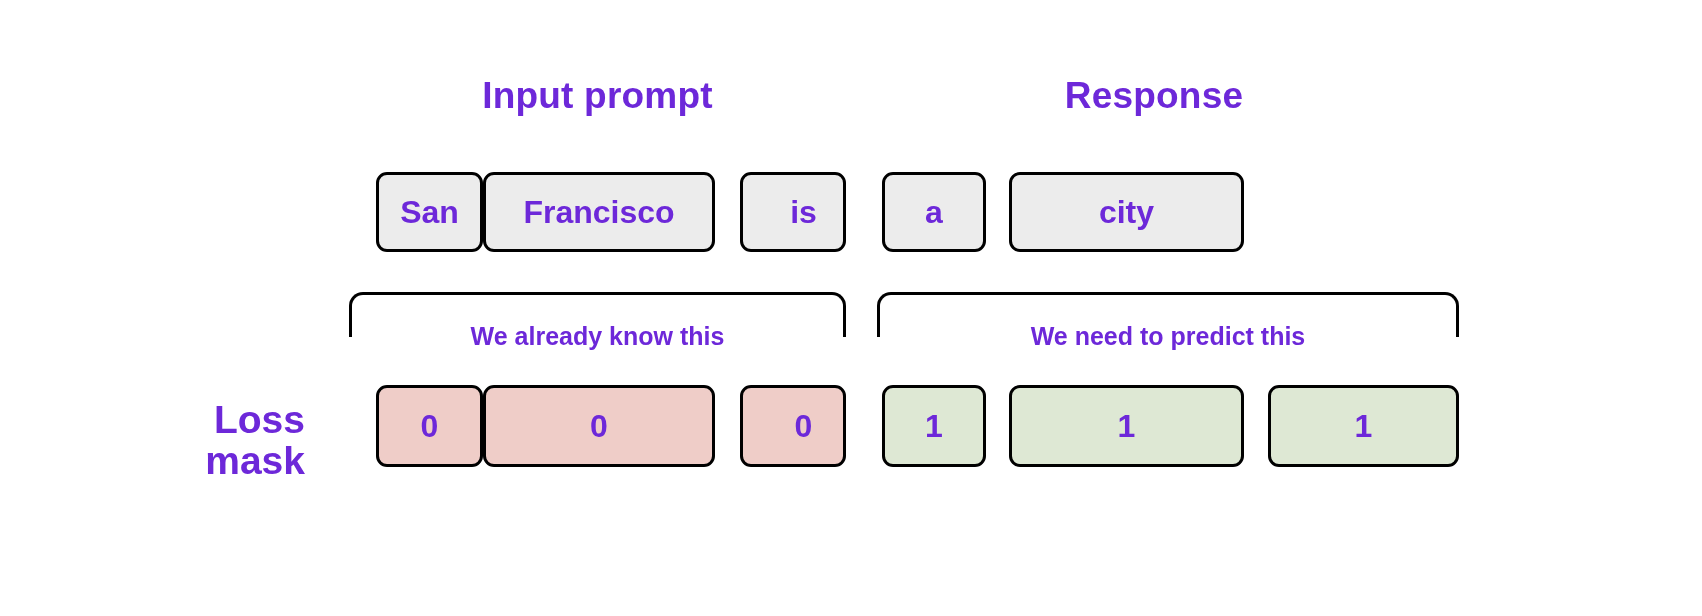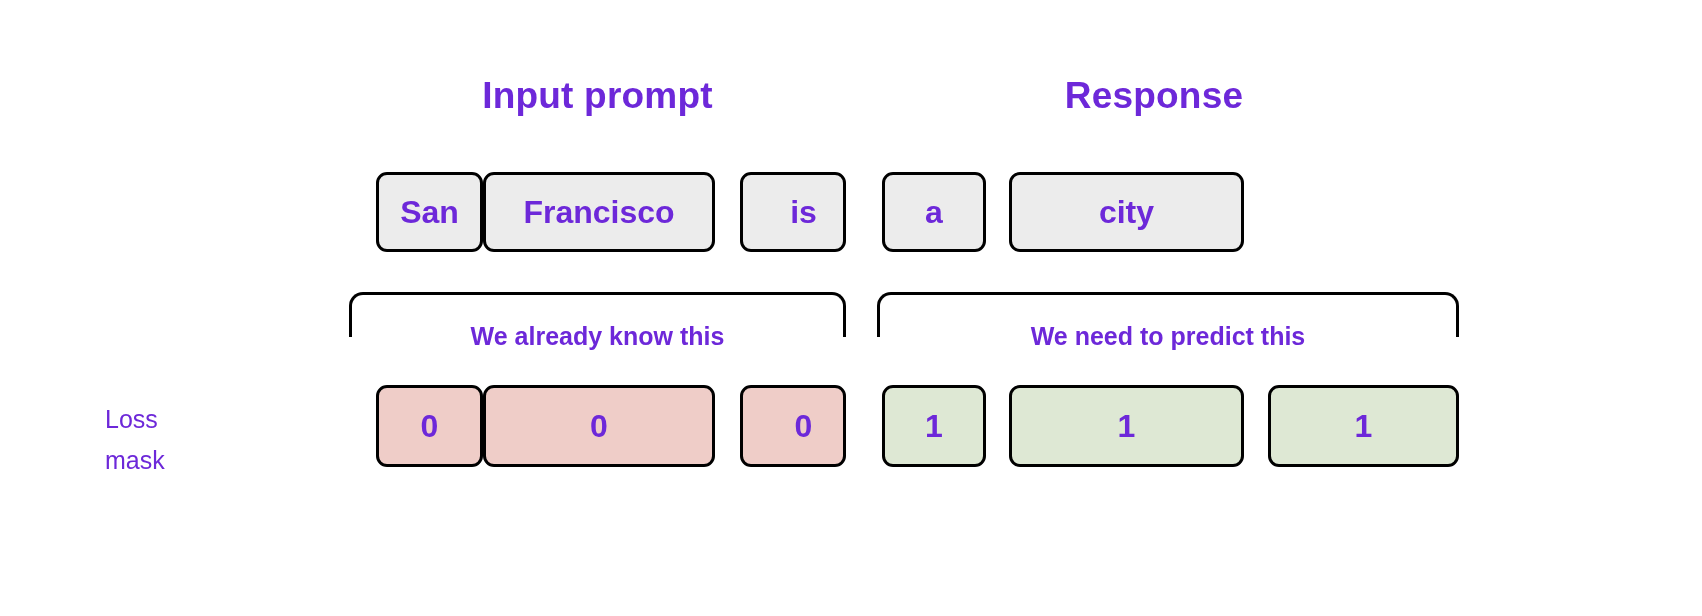--- a/index.html
+++ b/index.html
@@ -76,23 +76,23 @@
     line-height: 36px;
   }
   .bl-prompt   { left: 349px; width: 497px; }
   .bl-response { left: 877px; width: 582px; }
 
   .loss-label {
     position: absolute;
     left: 105px;
     top: 399px;
     width: 200px;
-    text-align: left;
-    font-size: 25px;
-    font-weight: 400;
+    text-align: right;
+    font-size: 39px;
+    font-weight: 700;
     line-height: 41px;
   }
 </style>
 </head>
 <body>
 
 <div class="canvas">
 
   <div class="hdr hdr-input">Input prompt</div>
   <div class="hdr hdr-response">Response</div>

